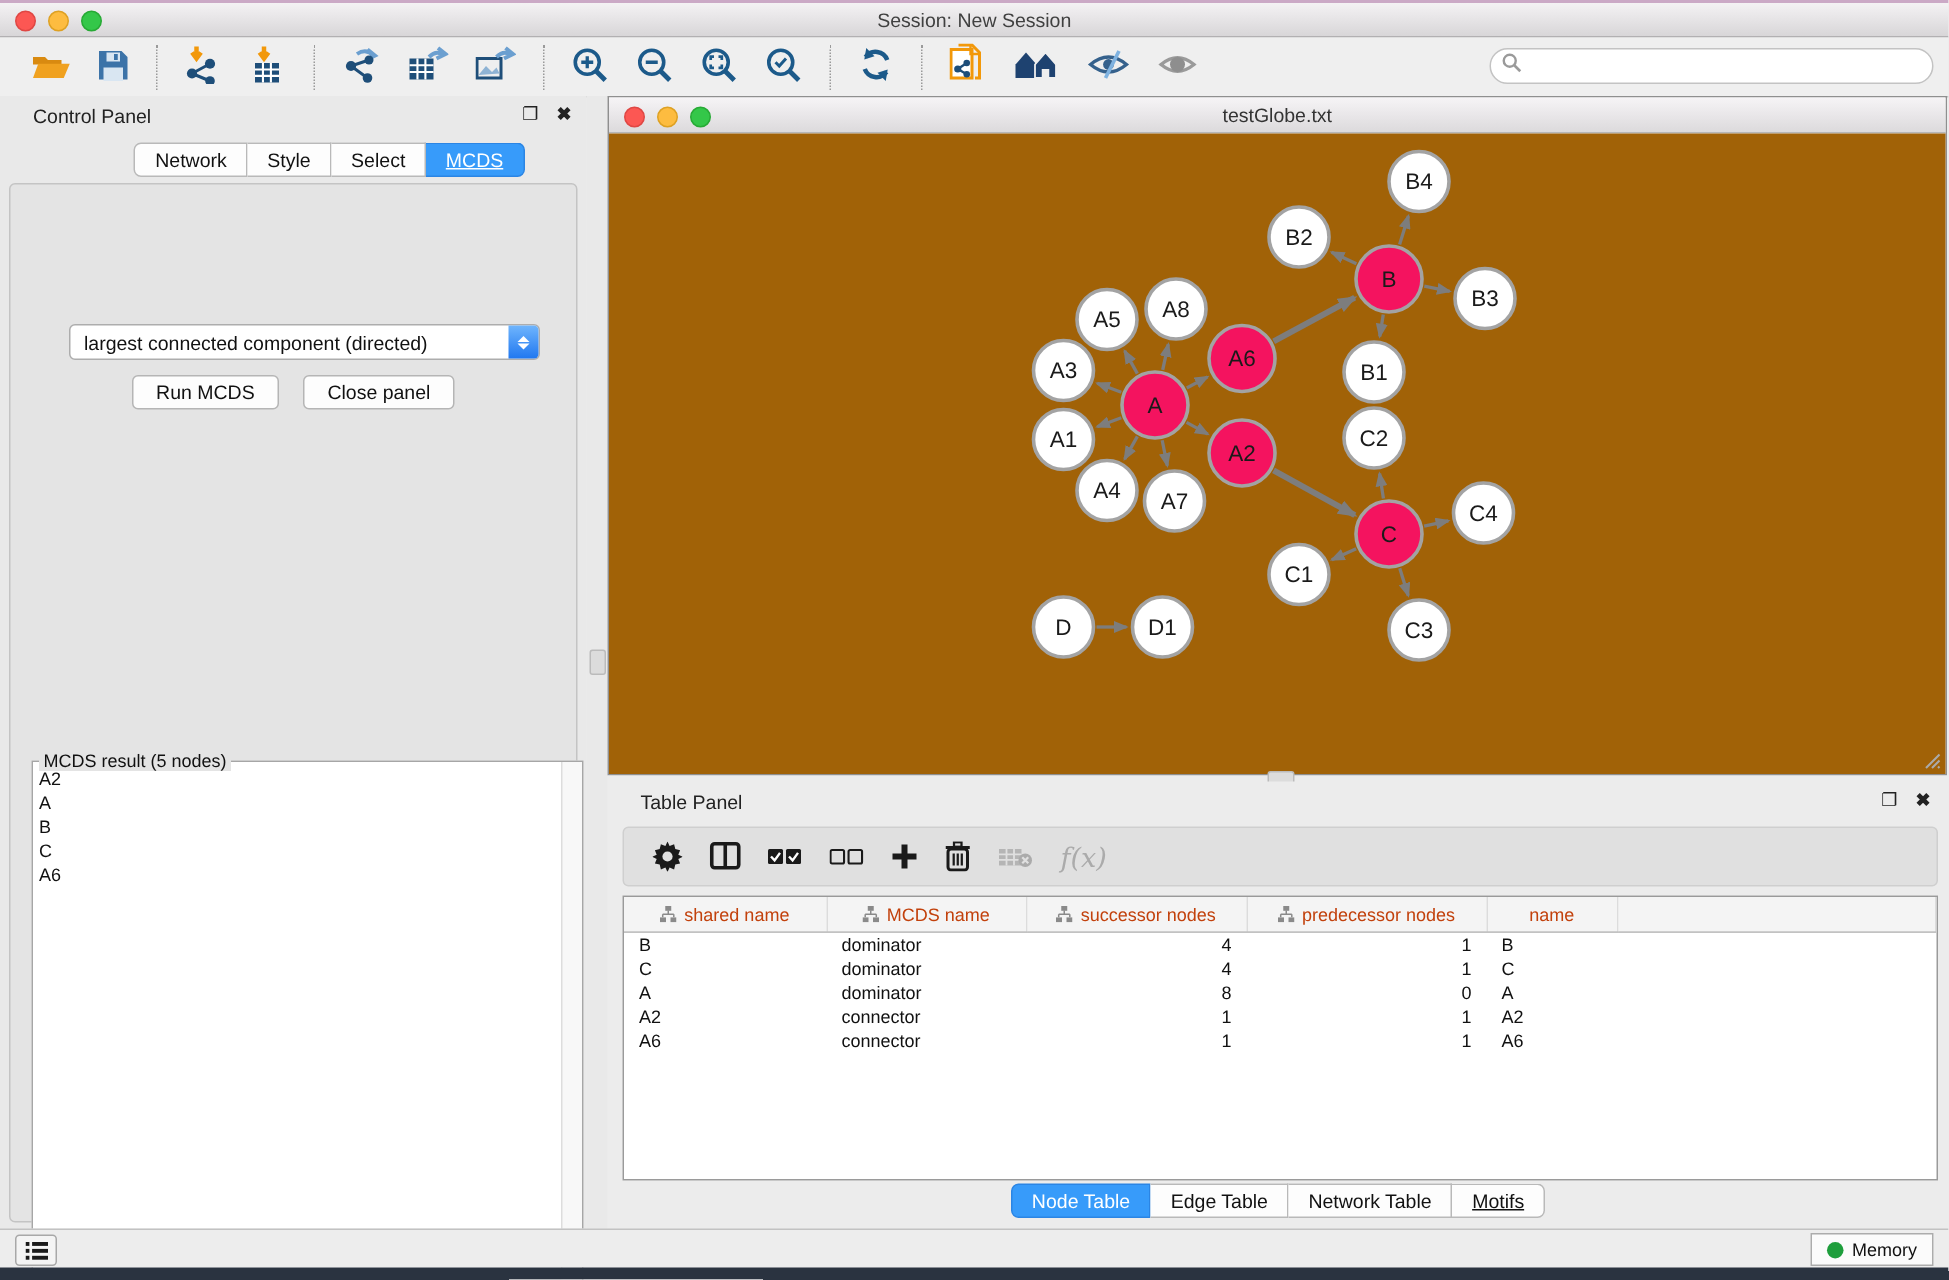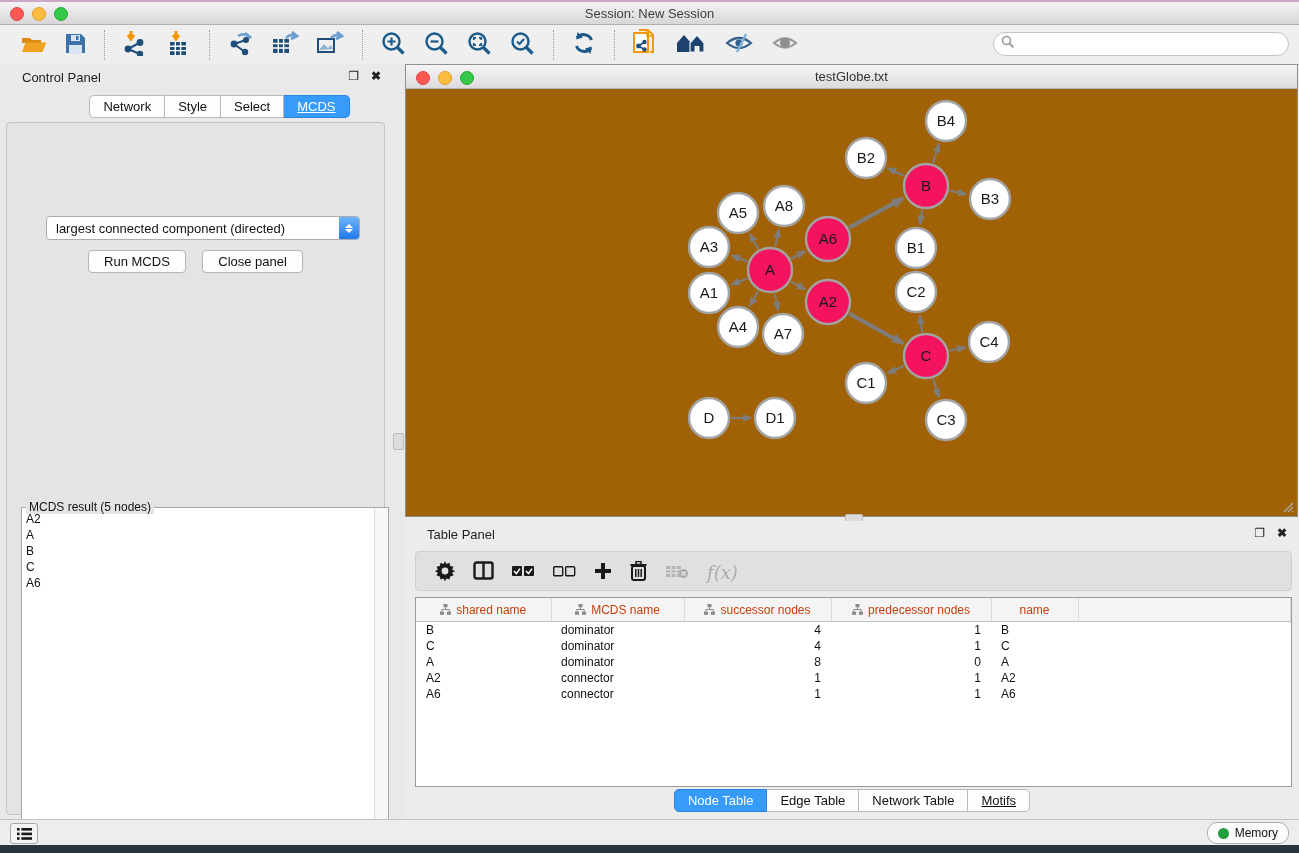--- a/index.html
+++ b/index.html
@@ -90,21 +90,21 @@
   table.nt th .hicon{vertical-align:-1px;margin-right:5px;}
   table.nt td{font-size:12px;height:16px;padding:0 10px;white-space:nowrap;overflow:hidden;}
   td.num{text-align:right;}
   .tp-tabs{position:absolute;left:0;right:0;top:268px;text-align:center;}
   
   .status-bar{position:absolute;left:0;right:0;bottom:8px;height:25px;background:#EDEDED;
     border-top:1px solid #C2C2C2;}
   .list-btn{position:absolute;left:10px;top:3px;width:26px;height:19px;background:#F4F4F4;
     border:1px solid #A8A8A8;border-radius:3px;display:flex;align-items:center;justify-content:center;}
   .mem-btn{position:absolute;right:10px;top:2px;height:20px;background:#FBFBFB;border:1px solid #ACACAC;
-    border-radius:10px;display:flex;align-items:center;padding:0 10px;gap:6px;font-size:12px;color:#111;}
+    border-radius:0;display:flex;align-items:center;padding:0 10px;gap:6px;font-size:12px;color:#111;}
   .mem-dot{width:11px;height:11px;border-radius:50%;background:#1E9E3C;}
   .wallpaper{position:absolute;left:0;right:0;bottom:0;height:8px;background:#2A3340;}
   .icon{display:inline-block;}
 </style>
 </head>
 <body>
 
 <div class="titlebar">
   <div class="lights">
     <span class="light l-red"></span>

